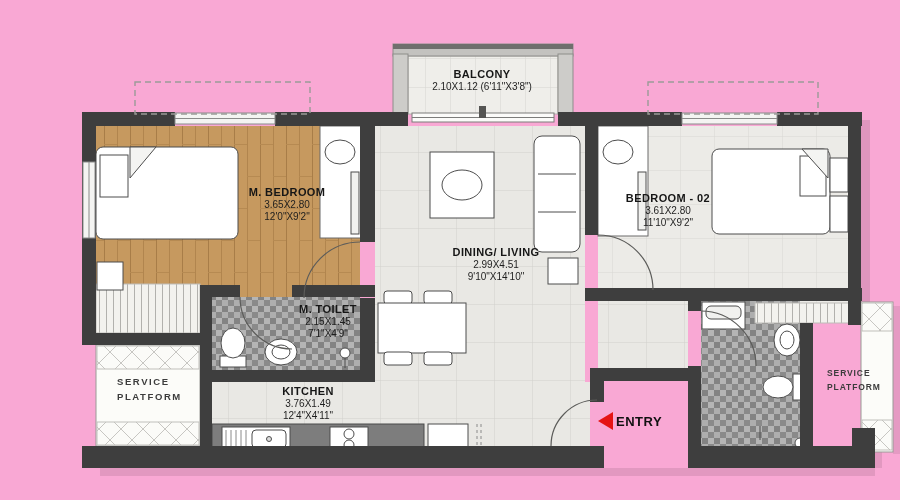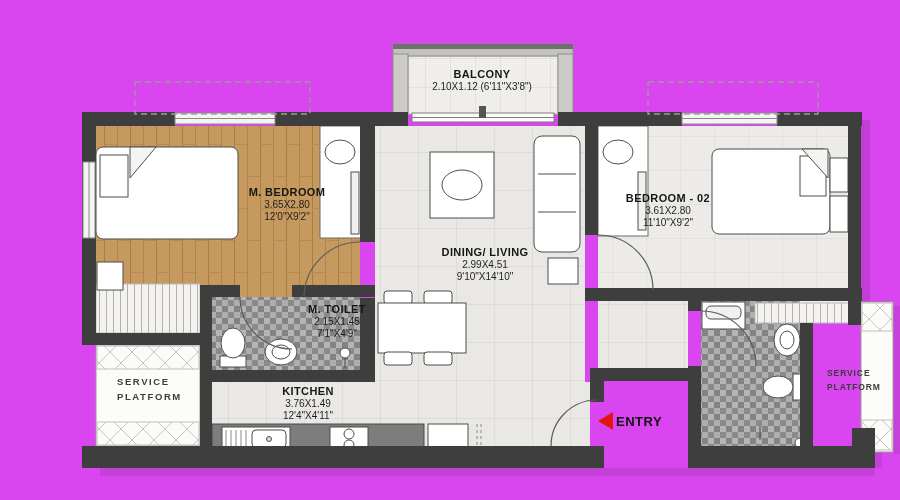--- a/index.html
+++ b/index.html
@@ -1,16 +1,16 @@
 <!DOCTYPE html>
 <html><head>
 <meta charset="utf-8">
 <style>
   html,body{margin:0;padding:0;background:#ffffff;}
-  #stage{position:relative;width:900px;height:500px;background:#d946ef;overflow:hidden;
+  #stage{position:relative;width:900px;height:500px;background:#f9a8d4;overflow:hidden;
          font-family:"Liberation Sans",sans-serif;}
   #plan-svg{position:absolute;left:0;top:0;}
   .lbl{position:absolute;transform:translateX(-50%);text-align:center;white-space:nowrap;color:#161616;}
   .rname{font-weight:bold;font-size:11px;line-height:13px;letter-spacing:.4px;}
   .rname.sm{font-size:11px;}
   .rdim{font-size:10px;line-height:11.5px;font-weight:400;color:#1e1e1e;}
   .splbl{position:absolute;text-align:left;color:#3c3c3c;font-size:9.5px;line-height:15px;
          letter-spacing:1.6px;font-weight:700;white-space:nowrap;}
   .splbl.sm{font-size:8.5px;line-height:14px;letter-spacing:.9px;}
   .entry{position:absolute;display:flex;align-items:center;gap:3px;}
@@ -230,27 +230,27 @@
   <div class="rdim">3.65X2.80</div>
   <div class="rdim">12'0"X9'2"</div>
 </div>
 
 <div class="lbl" style="left:668px;top:192px">
   <div class="rname">BEDROOM - 02</div>
   <div class="rdim">3.61X2.80</div>
   <div class="rdim">11'10"X9'2"</div>
 </div>
 
-<div class="lbl" style="left:485px;top:246px">
+<div class="lbl" style="left:496px;top:246px">
   <div class="rname">DINING/ LIVING</div>
   <div class="rdim">2.99X4.51</div>
   <div class="rdim">9'10"X14'10"</div>
 </div>
 
-<div class="lbl" style="left:337px;top:303px">
+<div class="lbl" style="left:328px;top:303px">
   <div class="rname sm">M. TOILET</div>
   <div class="rdim">2.15X1.45</div>
   <div class="rdim">7'1"X4'9"</div>
 </div>
 
 <div class="lbl" style="left:308px;top:385px">
   <div class="rname sm">KITCHEN</div>
   <div class="rdim">3.76X1.49</div>
   <div class="rdim">12'4"X4'11"</div>
 </div>

